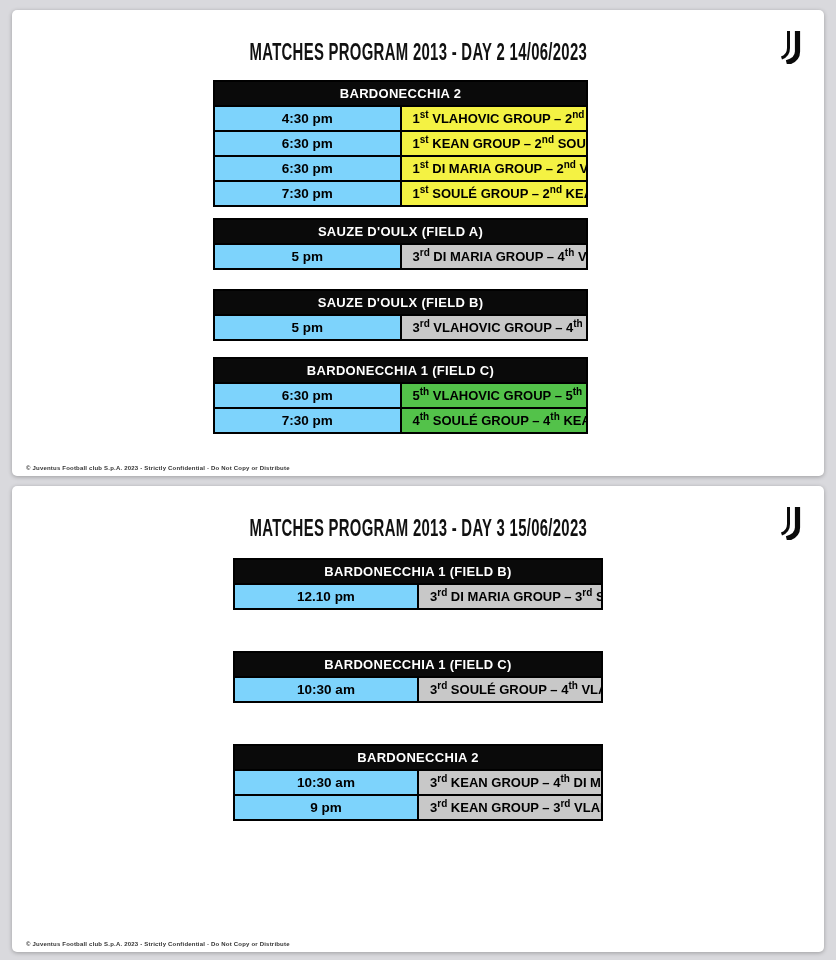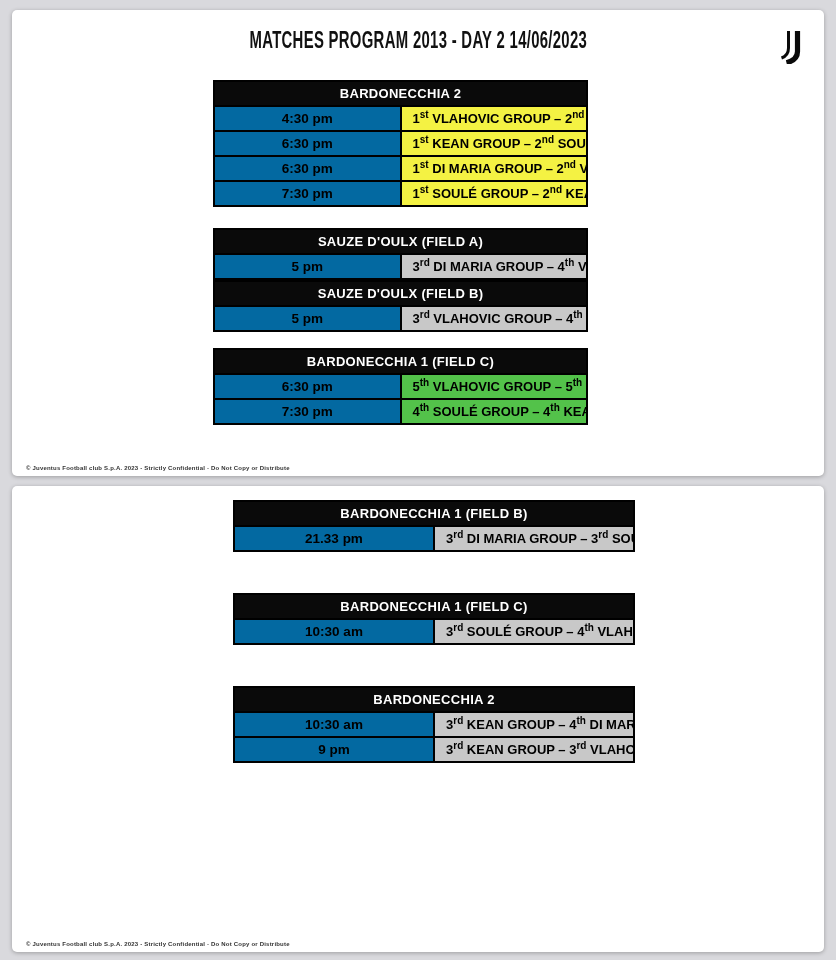--- a/index.html
+++ b/index.html
@@ -15,49 +15,49 @@
   .page {
     position:absolute; left:12px; width:812px; height:466px;
     background:#ffffff; border-radius:5px;
     box-shadow:0 1px 4px rgba(0,0,0,0.28);
   }
   .page-0 { top:10px; }
   .page-1 { top:486px; }
 
   .page-header { position:relative; height:58px; }
   .page-title {
-    margin:0; padding-top:18px; text-align:center;
+    margin:0; padding-top:30px; text-align:center;
     font-size:24px; font-weight:bold; color:#111;
     white-space:nowrap; line-height:1;
   }
   .title-text { display:inline-block; transform:scale(0.62,1.0); letter-spacing:0.5px; }
   .logo { position:absolute; top:20px; right:20px; width:24px; height:34px; }
   .logo svg { display:block; }
 
   .match-table { border-collapse:collapse; table-layout:fixed; width:375px;padding-left:40px; }
   .page-0 .match-table { margin-left:201px; }
-  .page-1 .match-table { margin-left:221px; width:402px;border-radius:16px; }
+  .page-1 .match-table { margin-left:221px; width:370px;border-radius:16px; }
 
   .page-0 .tables .match-table:nth-child(1) { margin-top:12px; }
-  .page-0 .tables .match-table:nth-child(2) { margin-top:21px; }
-  .page-0 .tables .match-table:nth-child(3) { }
+  .page-0 .tables .match-table:nth-child(2) { margin-top:11px; }
+  .page-0 .tables .match-table:nth-child(3) { margin-top:19px; }
   .page-0 .tables .match-table:nth-child(4) { margin-top:16px; }
   .page-1 .tables .match-table:nth-child(1) { margin-top:14px; }
   .page-1 .tables .match-table:nth-child(2) { margin-top:41px; }
   .page-1 .tables .match-table:nth-child(3) { margin-top:41px; }
 
   .match-table th, .match-table td { border:2px solid #000; }
   .venue {
     background:var(--header-bg,#0a0a0a); color:#fff;
     font-size:13px; font-weight:bold; height:25px;
     text-align:center; letter-spacing:0.3px;
   }
   .time {
     width:76px; text-align:center; font-weight:bold;
-    font-size:13.5px; height:25px; background:#0369a1; color:#000;
+    font-size:13.5px; height:25px; background:#7dd3fc; color:#000;
   }
   .match {
     font-weight:bold; font-size:13px; padding-left:11px; color:#000;
     white-space:nowrap; overflow:hidden;
   }
   tbody.rows-yellow .match { background:var(--yellow,#f4f243); }
   tbody.rows-gray   .match { background:var(--gray,#c8c8c8); }
   tbody.rows-green  .match { background:var(--green,#53c24a); }
   .match sup { font-size:10px; line-height:0; }
 
@@ -158,30 +158,41 @@
       <td class="time">7:30 pm</td>
       <td class="match">4<sup>th</sup> SOULÉ GROUP – 4<sup>th</sup> KEAN GROUP</td>
     </tr>
   </tbody>
     </table>
   </div>
       <p class="footer">© Juventus Football club S.p.A. 2023 - Strictly Confidential - Do Not Copy or Distribute</p>
     </section>
 
     <section class="page page-1">
+      <header class="page-header">
+        <h1 class="page-title">
+          <span class="title-text">MATCHES PROGRAM 2013 - DAY 3 15/06/2023</span>
+        </h1>
+        <span class="logo">
+          <svg width="24" height="34" viewBox="0 0 24 34" fill="none" stroke="#0a0a0a" stroke-linecap="butt">
+            <path d="M8.5 1 L8.5 18 Q8.5 25.5 1.5 28" stroke-width="3"></path>
+            <path d="M17.5 1 L17.5 21.5 Q17.5 30 6.5 32.8" stroke-width="5.2"></path>
+          </svg>
+        </span>
+      </header>
       <div class="tables">
     <table class="match-table">
       <thead>
         <tr>
           <th class="venue" colspan="2">BARDONECCHIA 1 (FIELD B)</th>
         </tr>
       </thead>
       <tbody class="rows-gray">
     <tr class="match-row">
-      <td class="time">21.33 pm</td>
+      <td class="time">12.10 pm</td>
       <td class="match">3<sup>rd</sup> DI MARIA GROUP – 3<sup>rd</sup> SOULÉ GROUP</td>
     </tr>
   </tbody>
     </table>
 
     <table class="match-table">
       <thead>
         <tr>
           <th class="venue" colspan="2">BARDONECCHIA 1 (FIELD C)</th>
         </tr>

